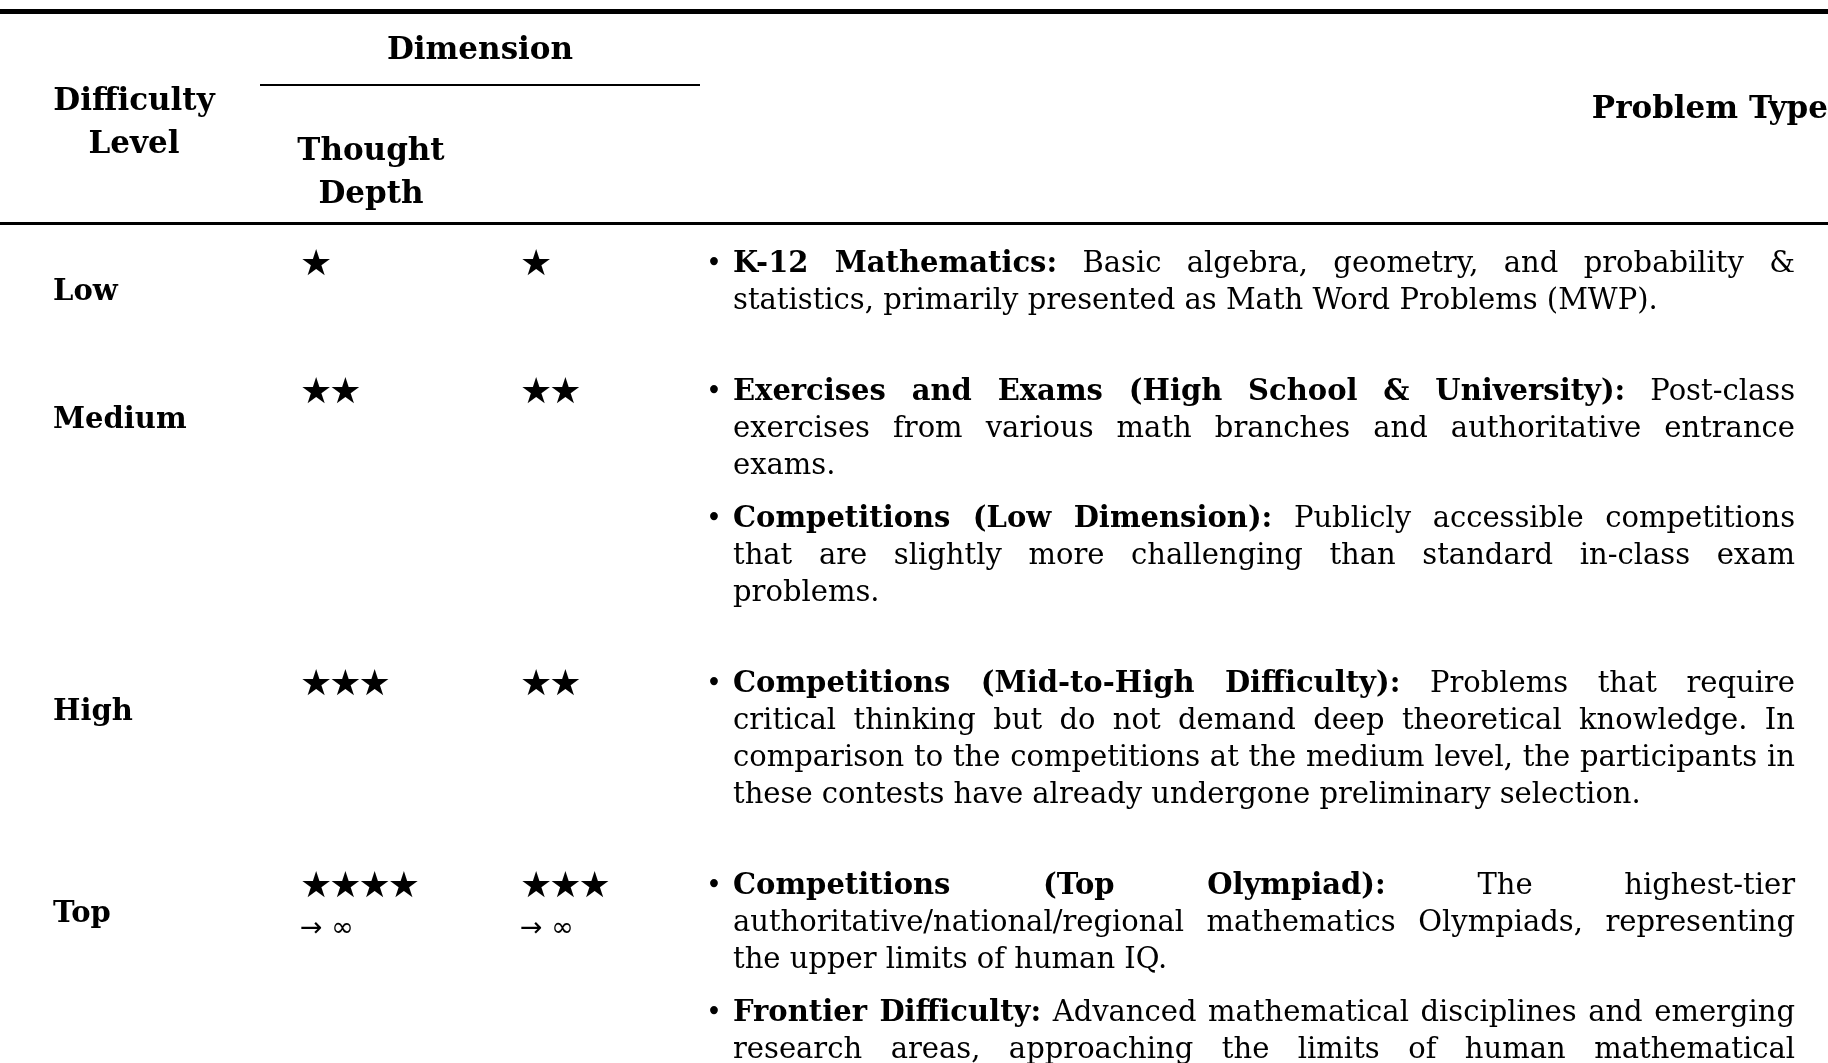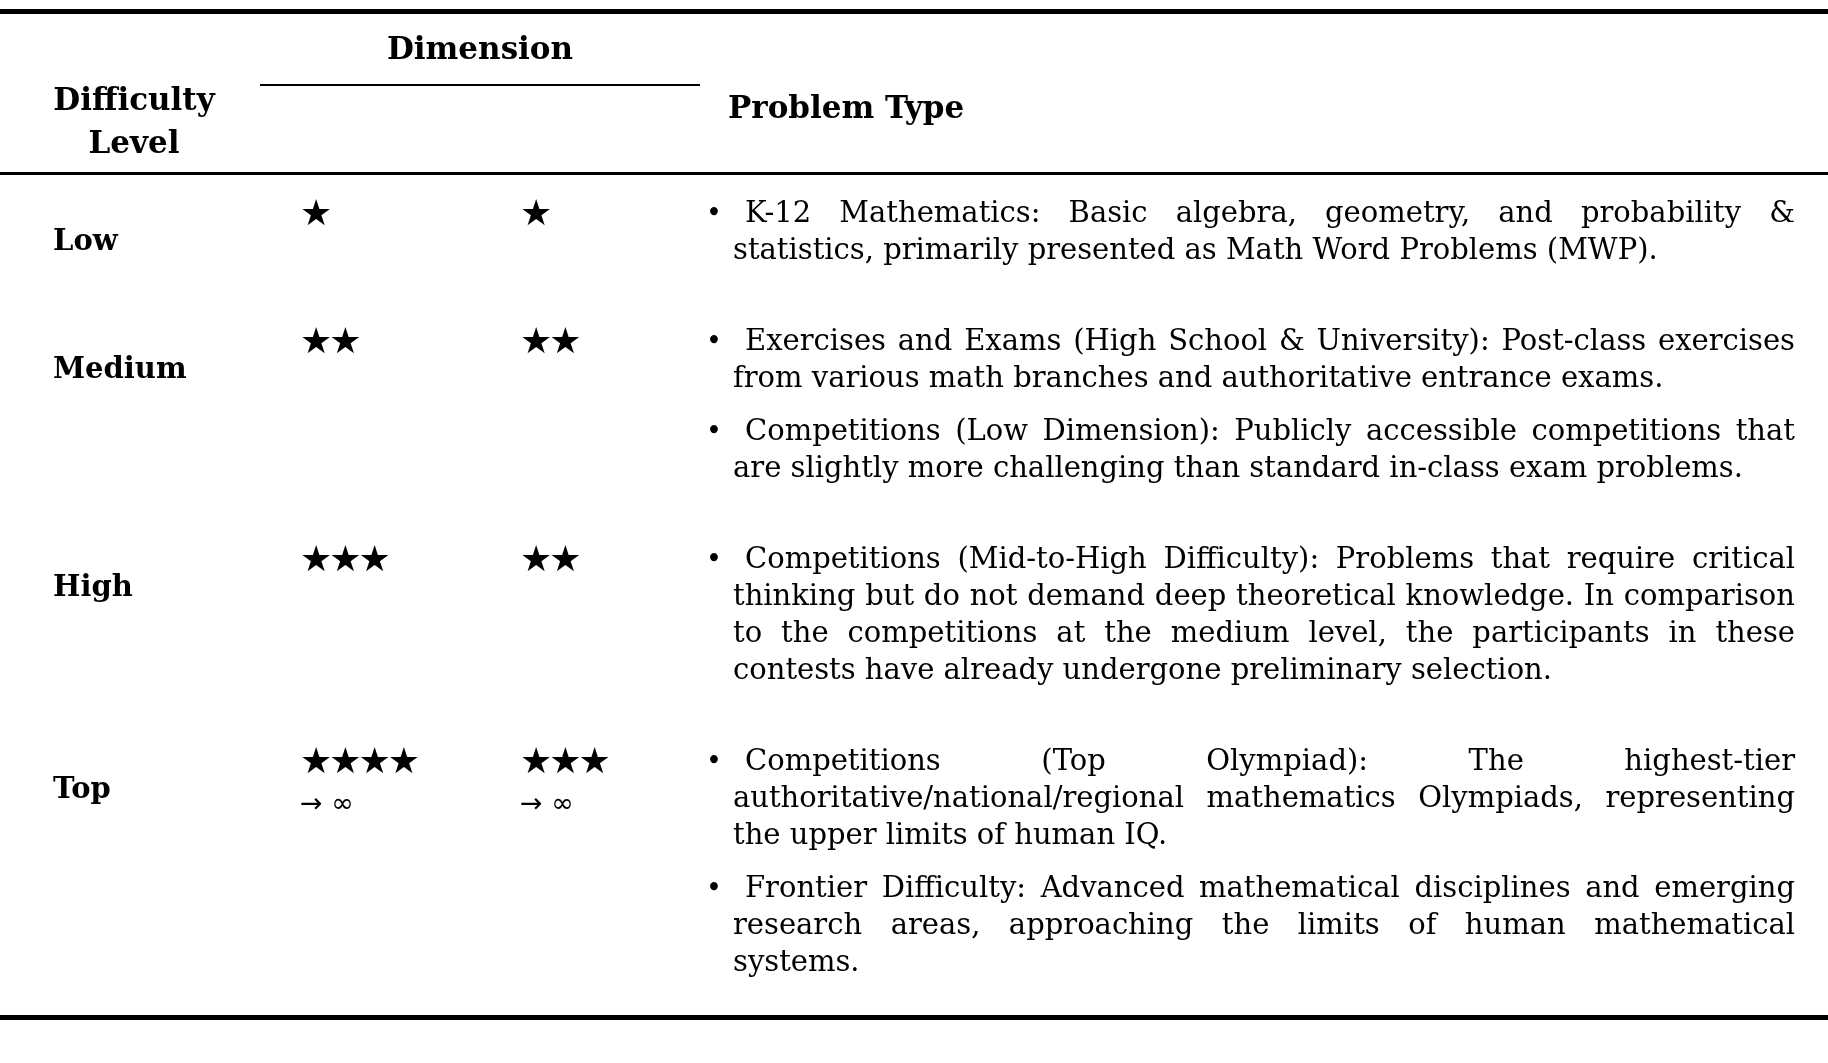--- a/index.html
+++ b/index.html
@@ -26,21 +26,21 @@
     box-sizing: border-box;
   }
   
   .thead {
     display: grid;
     grid-template-columns: 260px 222px 218px 1fr;
     padding-top: 14px;
     padding-bottom: 8px;
     border-bottom: 3px solid #000000;
   }
-  .h-cell { font-weight: bold; font-size: 31px; line-height: 43px; }
+  .h-cell { font-weight: bold; font-size: 31px; line-height: 43px; text-align: right; }
   .h-difficulty {
     grid-column: 1;
     text-align: center;
     padding-top: 50px;
     white-space: pre-line;
     padding-left: 8px;
   }
   .dim-group { grid-column: 2 / 4; }
   .h-dimension { text-align: center; line-height: 40px; }
   .dim-rule {
@@ -99,35 +99,37 @@
     box-sizing: border-box;
     font-size: 27px;
     line-height: 37px;
   }
   .bullet-body {
     flex: 1;
     font-size: 29px;
     line-height: 37px;
     text-align: justify;
   }
-  .plabel { font-weight: normal; margin-left: 12px; }
+  .plabel { font-weight: bold; }
 </style>
 </head>
 <body>
 
 <div class="page">
   <div class="ptable">
 
     <div class="thead">
       <div class="h-cell h-difficulty">Difficulty
 Level</div>
       <div class="dim-group">
         <div class="h-cell h-dimension">Dimension</div>
         <div class="dim-rule"></div>
         <div class="dim-sub">
+          <div class="h-cell h-sub">Thought
+Depth</div>
         </div>
       </div>
       <div class="h-cell h-problem">Problem Type</div>
     </div>
 
     <div class="trow">
       <div class="c-level">Low</div>
       <div class="c-stars">
         <div class="stars">★</div>
 

